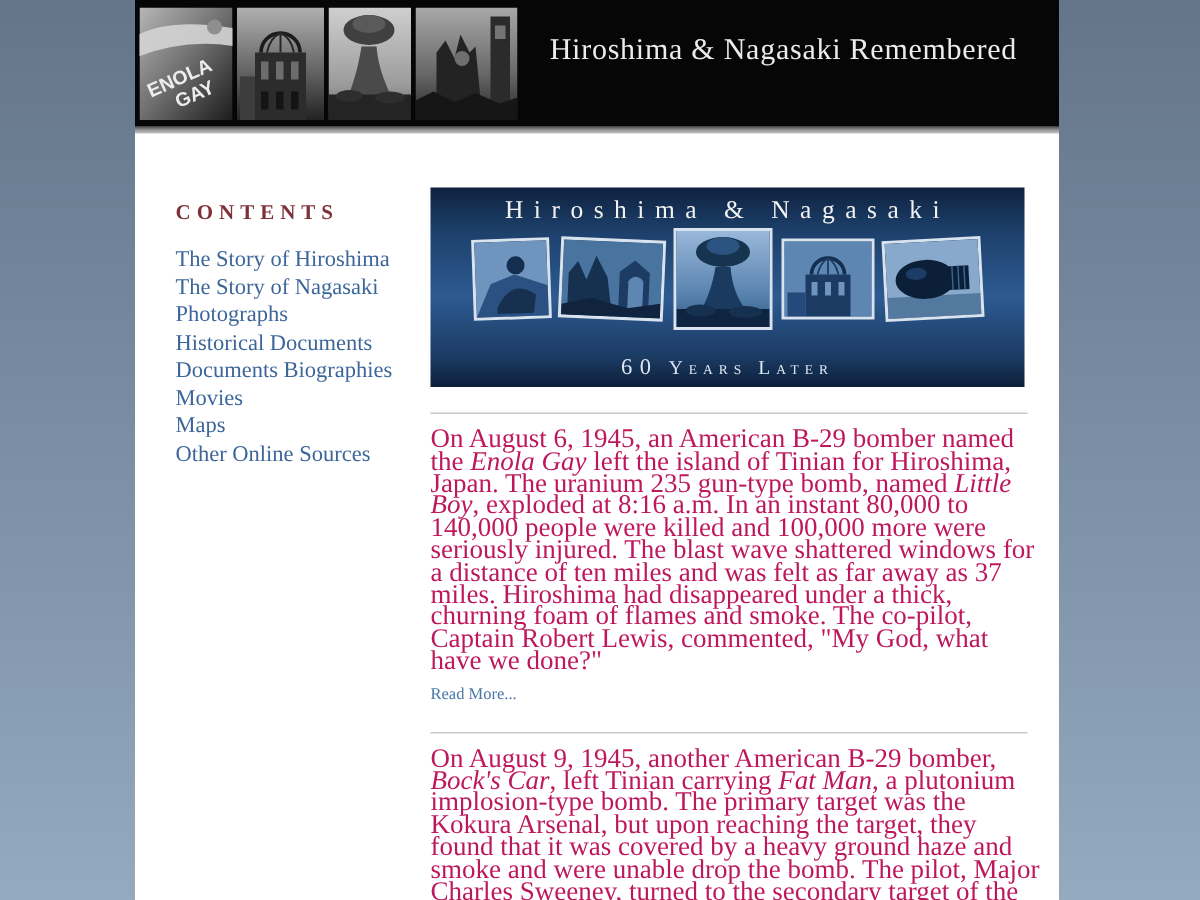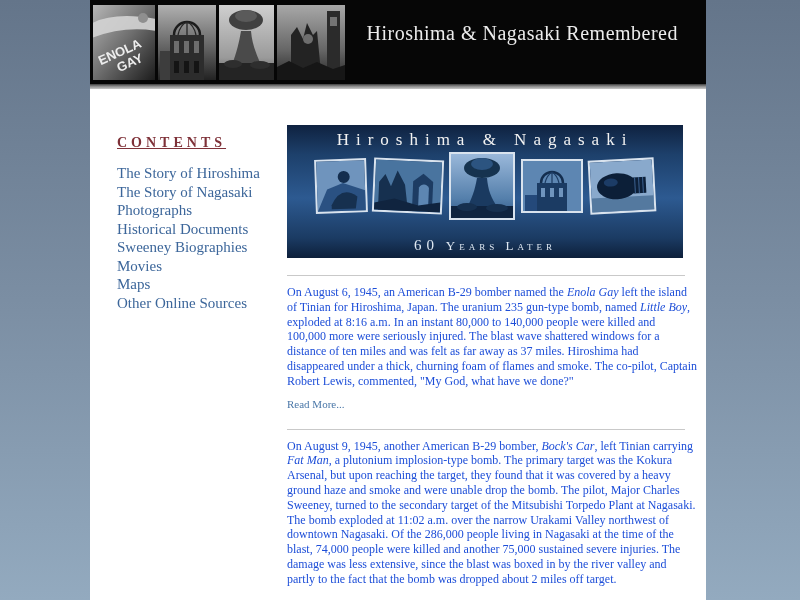--- a/index.html
+++ b/index.html
@@ -11,38 +11,38 @@
   .page{position:relative;margin-left:90px;width:616px;height:600px;background:#ffffff;}
   
   .site-header{height:84px;background:#060606;display:flex;align-items:flex-start;}
   .header-photos{display:flex;gap:3px;padding:5px 0 0 3px;}
   .header-photos svg{display:block;}
   .site-title{flex:1;text-align:right;padding:22px 28px 0 0;color:#ececec;font-size:20px;letter-spacing:0.5px;white-space:nowrap;}
   .header-edge{height:5px;background:linear-gradient(180deg,#3d3d3d 0%,#8a8a8a 45%,#c9c9c9 100%);}
   
   .content{display:flex;}
   .sidebar{width:197px;box-sizing:border-box;padding:46px 0 0 27px;}
-  .sidebar-heading{color:#7e3138;font-size:14px;font-weight:bold;letter-spacing:4px;margin:0;text-decoration:underline;}
+  .sidebar-heading{color:#7e3138;font-size:14px;font-weight:bold;letter-spacing:4px;margin:0;}
   .sidebar ul{list-style:none;margin:13px 0 0;padding:0;}
   .sidebar li{line-height:17.5px;}
   .sidebar a{color:#3c669a;font-size:15px;text-decoration:none;cursor:pointer;}
   .main{width:410px;padding-top:36px;}
   
   .banner{position:relative;width:396px;height:133px;overflow:hidden;
     background:linear-gradient(180deg,#0f2240 0%,#1d406b 22%,#2d5a91 55%,#1b3b63 85%,#0d1f3a 100%);}
   .banner-title{text-align:center;color:#f2f2f2;font-size:17px;letter-spacing:7px;padding-top:5px;white-space:nowrap;}
   .banner-photos{position:absolute;top:27px;left:0;right:0;display:flex;justify-content:center;align-items:center;gap:6px;}
   .bphoto{border:2px solid #d9e3ee;display:block;}
   .rot-l{transform:rotate(-3deg);} .rot-r{transform:rotate(2.5deg);} .rot-l2{transform:rotate(-2deg);}
   .banner-sub{position:absolute;bottom:4px;width:100%;text-align:center;color:#dfe8f2;letter-spacing:4px;
     font-variant:small-caps;font-size:13px;}
   .banner-sub .num{font-size:15px;letter-spacing:5px;}
   
   .rule{border:none;border-top:1px solid #c9c9c9;width:398px;margin:17px 0 0;}
-  .article p{margin:9px 0 0;width:410px;font-size:12px;line-height:14.8px;color:#1d4ed8;font-family:Liberation Serif, serif;}
+  .article p{margin:9px 0 0;width:410px;font-size:18px;line-height:14.8px;color:#be185d;font-family:Liberation Serif, serif;}
   .article p em{font-style:italic;}
   .read-more{display:inline-block;margin-top:9px;font-size:11px;color:#4a77a8;text-decoration:none;cursor:pointer;}
 </style>
 </head>
 <body>
 
 <div class="page">
 
   <div class="site-header">
     <div class="header-photos">
@@ -124,21 +124,21 @@
 
   <div class="content">
 
     <div class="sidebar">
       <h2 class="sidebar-heading">CONTENTS</h2>
       <ul>
         <li><a>The Story of Hiroshima</a></li>
         <li><a>The Story of Nagasaki</a></li>
         <li><a>Photographs</a></li>
         <li><a>Historical Documents</a></li>
-        <li><a>Sweeney Biographies</a></li>
+        <li><a>Documents Biographies</a></li>
         <li><a>Movies</a></li>
         <li><a>Maps</a></li>
         <li><a>Other Online Sources</a></li>
       </ul>
     </div>
 
     <div class="main">
 
       <div class="banner">
         <div class="banner-title">Hiroshima &amp; Nagasaki</div>

